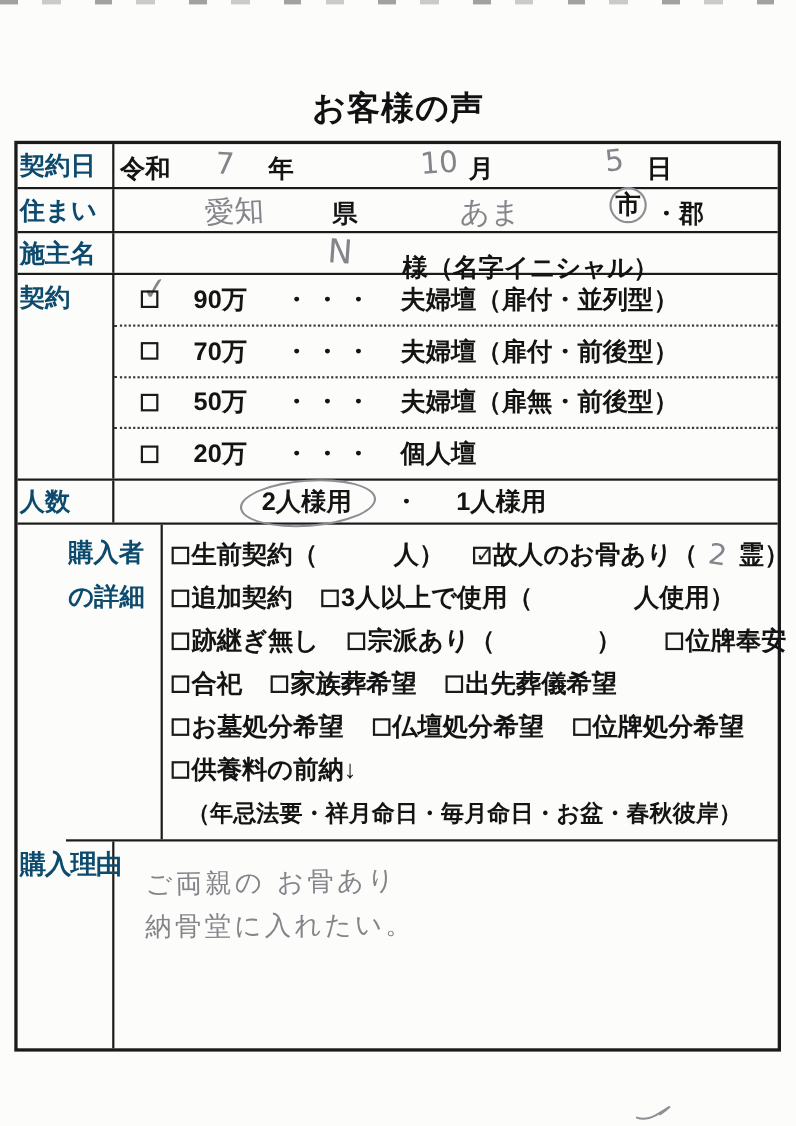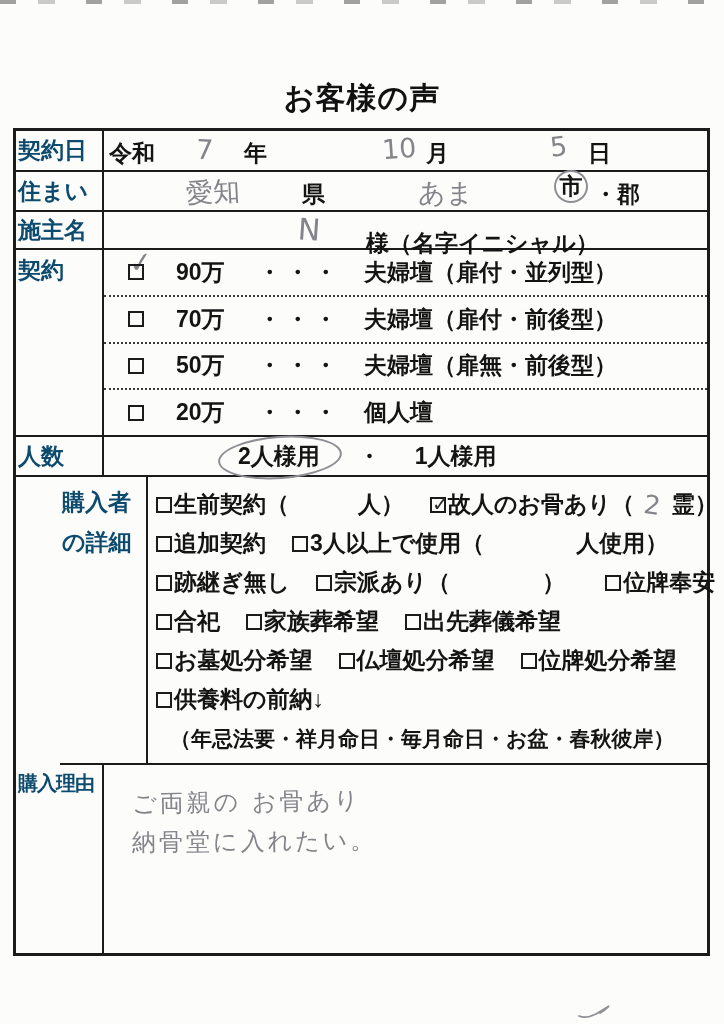--- a/index.html
+++ b/index.html
@@ -41,21 +41,21 @@
   .r7{flex:1;}
   .label-cell{
     width:88px;flex-shrink:0;border-right:2px solid #1b1b1b;
     font-weight:700;font-size:23px;color:#0c4a6e;
     display:flex;align-items:center;padding-left:2px;
     letter-spacing:0px;white-space:nowrap;
   }
   .label-top{align-items:flex-start;padding-top:5px;}
   .label-col{flex-direction:column;align-items:flex-start;justify-content:flex-start;}
   .label-col div{line-height:40px;}
-  .label-sm{font-size:20px;letter-spacing:-1px;}
+  .label-sm{font-size:24px;letter-spacing:-1px;}
   .value-cell{flex:1;position:relative;font-weight:700;font-size:23px;color:#141414;}
   .abs{position:absolute;top:7px;white-space:nowrap;}
   .hand{
     font-family:"DejaVu Sans",sans-serif;
     font-weight:400;color:var(--pencil);
   }
   .hand-lg{font-size:27px;}
   .cb{
     display:inline-block;width:16px;height:16px;
     border:2px solid #1b1b1b;background:transparent;

